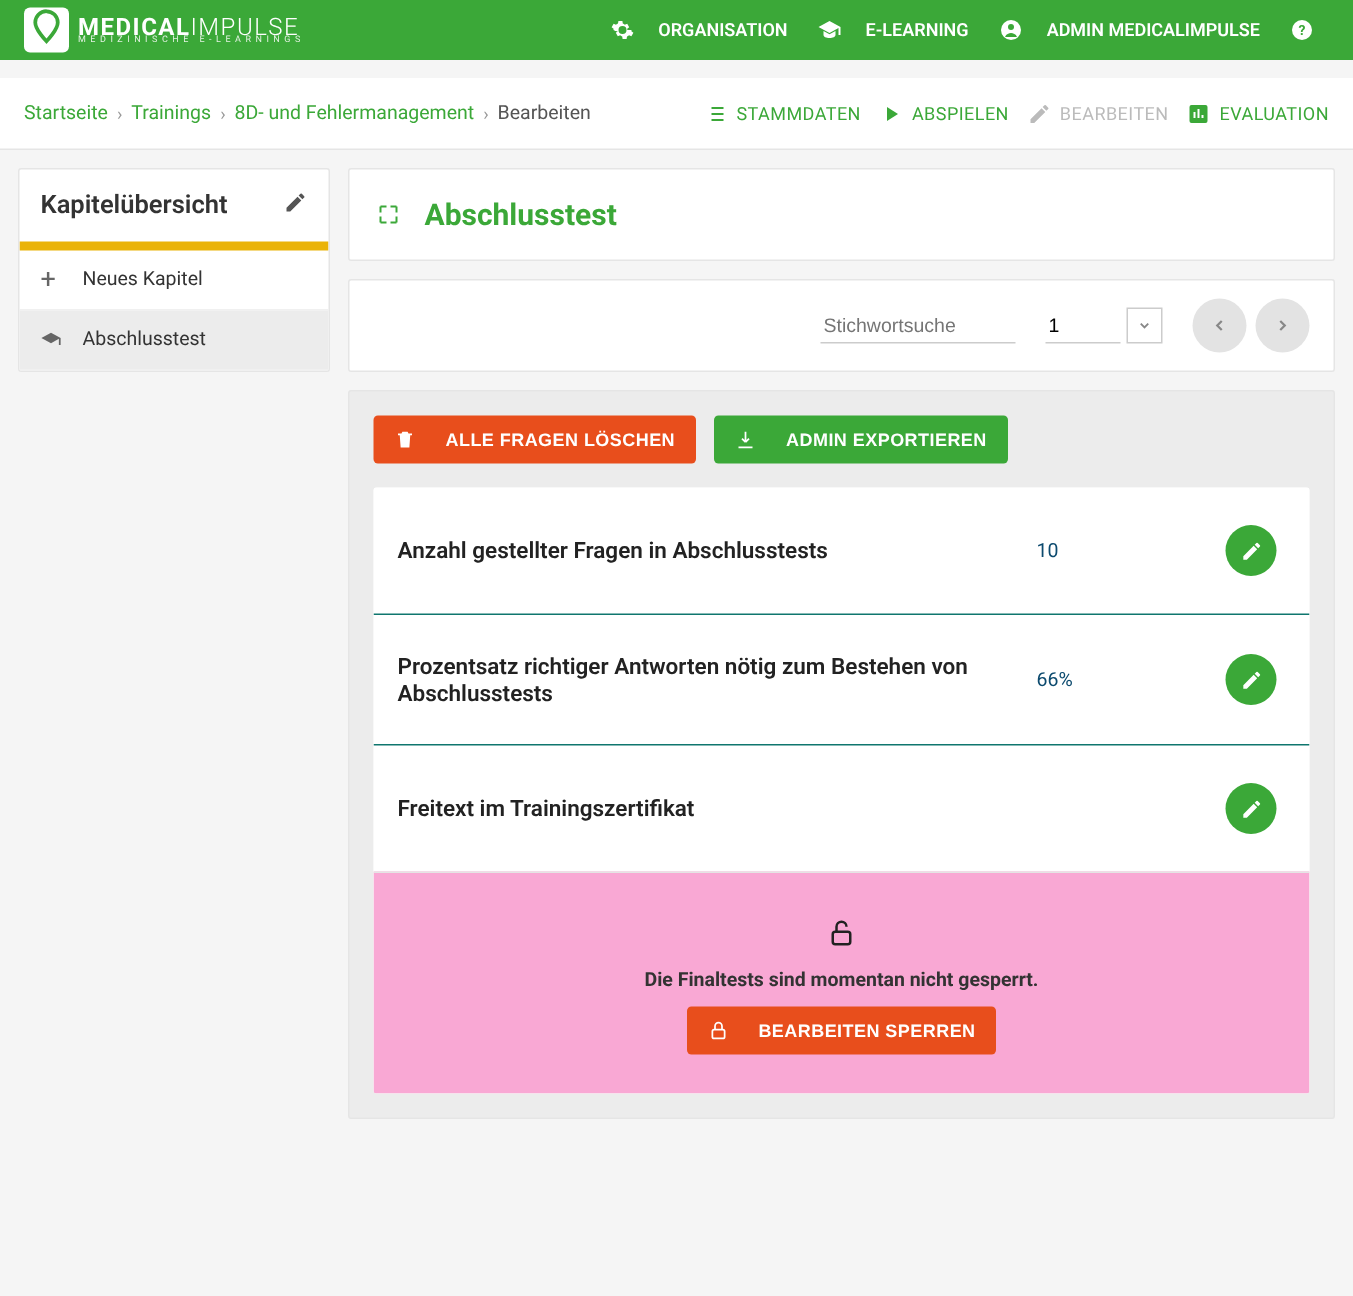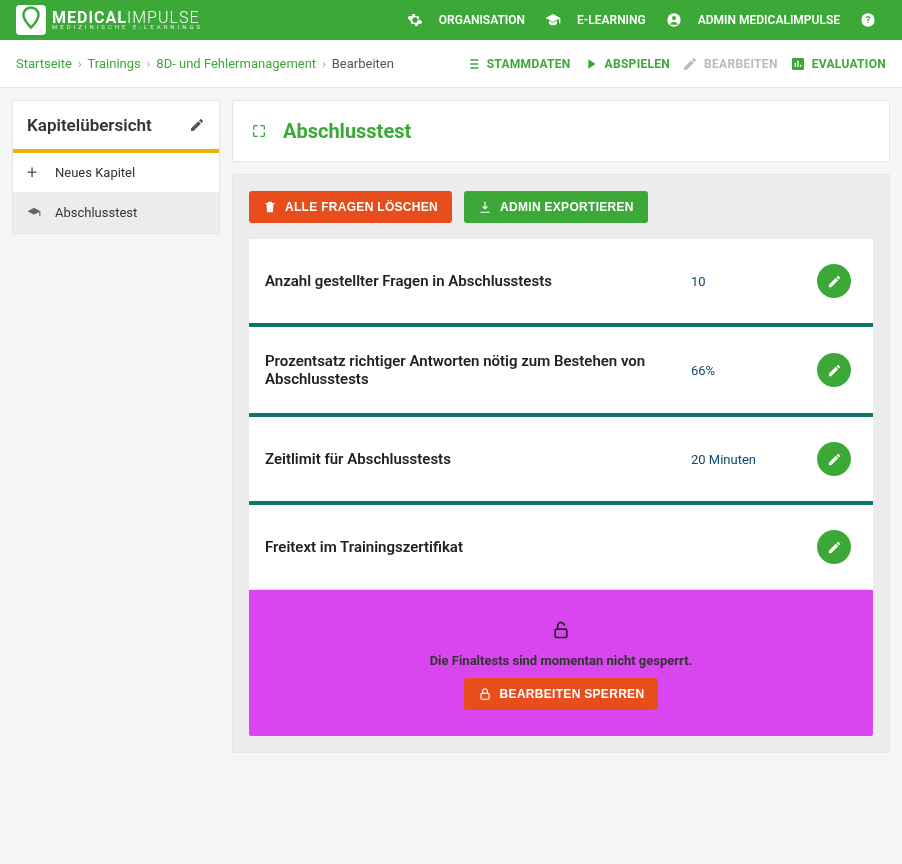--- a/index.html
+++ b/index.html
@@ -45,47 +45,48 @@
   }
   .nav-item svg { width: 16px; height: 16px; }
   
   .subbar {
     background: white;
     border-bottom: 1px solid #e5e5e5;
     display: flex;
     align-items: center;
     padding: 4px 16px;
     height: 48px;
+    margin-top: 12px;
   }
   .breadcrumbs { display: flex; align-items: center; gap: 6px; font-size: 13px; color: #555; flex-wrap:wrap;}
   .breadcrumbs a { color: #3ba838; text-decoration: none; cursor:pointer;}
   .breadcrumbs .sep { color: #999; font-size:12px;}
   .tabs { display: flex; align-items: center; gap: 12px; margin-left:auto;}
   .tab {
     display: inline-flex; align-items: center; gap: 6px;
-    font-size: 12px; font-weight: 700;
+    font-size: 12px; font-weight: 400;
     color: #3ba838;
     cursor: pointer;
     letter-spacing: 0.3px;
   }
   .tab.disabled { color: #bbb; }
   .tab svg { width: 16px; height: 16px; }
   
   .layout { display: flex; gap: 12px; padding: 12px; align-items:flex-start;}
   .sidebar {
     width: 208px;
     background: white;
     border: 1px solid #e5e5e5;
     border-radius: 2px;
     overflow: hidden;
   }
   .sidebar-head {
-    display: flex; align-items: center; justify-content: space-between;
+    display: flex; align-items: flex-start; justify-content: space-between;
     padding: 14px 14px;
-    border-bottom: 4px solid #eab308;
+    border-bottom: 6px solid #eab308;
   }
   .sidebar-head h3 { font-size: 17px; font-weight: 600; }
   .side-row {
     display: flex; align-items: center; gap: 14px;
     padding: 12px 14px;
     font-size: 13px;
     cursor: pointer;
     border-bottom: 1px solid #f0f0f0;
   }
   .side-row.active { background: #ececec; }
@@ -124,51 +125,51 @@
   .nav-btn {
     width: 36px; height: 36px; border-radius: 50%;
     background: #e3e3e3; color:#888;
     display:flex;align-items:center;justify-content:center;
     cursor:pointer;
   }
   .nav-btns { display:flex; gap:6px; }
   
   .q-area { padding: 16px; background:#ececec; }
   .btn {
-    display: inline-flex; align-items: center; gap: 8px;
+    display: inline-flex; align-items: center; gap: 20px;
     padding: 9px 14px;
     font-size: 12px; font-weight: 700;
     color: white; border: none; border-radius: 3px;
     cursor: pointer;
     letter-spacing:0.3px;
   }
   .btn svg { width: 14px; height: 14px; }
   .btn-danger { background: #e84e1c; }
   .btn-green { background: #3ba838; }
   .btn-row { display:flex; gap:12px; margin-bottom:16px;}
   .setting-row {
     background: white;
-    border-top:4px solid #0f766e;
+    border-top:1px solid #0f766e;
     display:flex; align-items:center;
     padding: 25px 16px;
     gap: 16px;
   }
   .setting-row:first-of-type { border-top:none; }
   .setting-label { flex: 1; font-size: 15px; font-weight: 600; color:#222;}
   .setting-value { width: 110px; font-size: 13px; color:#0c4a6e;}
   .edit-fab {
     width: 34px; height:34px; border-radius:50%;
     background:#3ba838; color:white;
     display:flex;align-items:center;justify-content:center;
     cursor:pointer;
     margin-right:6px;
   }
   .edit-fab svg { width:15px;height:15px;}
   .lock-panel {
-    background:#d946ef;
+    background:#f9a8d4;
     border-top:1px solid #e5e5e5;
     padding: 30px 20px 26px;
     text-align:center;
   }
   .lock-title { font-weight:700; margin-bottom:10px;}
   .lock-desc { font-size:12.5px; color:#333; margin-bottom:18px;}
   .setting-block { background:white; border-radius:2px; overflow:hidden;}
 </style>
 </head>
 <body>
@@ -276,20 +277,43 @@
 
   <div class="main">
 
     <div class="card title-card">
       <svg class="expand" width="16" height="16" viewBox="0 0 24 24" fill="none" stroke="currentColor" stroke-width="2">
           <path d="M4 4h6M4 4v6M20 4h-6M20 4v6M4 20h6M4 20v-6M20 20h-6M20 20v-6"></path>
         </svg>
       <h1>Abschlusstest</h1>
     </div>
 
+    <div class="card toolbar">
+      <input class="search-input" placeholder="Stichwortsuche" style="">
+      <div style="display:flex;align-items:center;gap:4px;">
+        <input class="page-input" value="1" style="">
+        <div class="chev-box">
+          <svg width="10" height="10" viewBox="0 0 24 24" fill="none" stroke="currentColor" stroke-width="3">
+              <path d="M6 9l6 6 6-6"></path>
+            </svg>
+        </div>
+      </div>
+      <div class="nav-btns">
+        <div class="nav-btn">
+          <svg width="12" height="12" viewBox="0 0 24 24" fill="none" stroke="currentColor" stroke-width="3">
+              <path d="M15 18l-6-6 6-6"></path>
+            </svg>
+        </div>
+        <div class="nav-btn">
+          <svg width="12" height="12" viewBox="0 0 24 24" fill="none" stroke="currentColor" stroke-width="3">
+              <path d="M9 18l6-6-6-6"></path>
+            </svg>
+        </div>
+      </div>
+    </div>
 
     <div class="card q-area">
       <div class="btn-row">
         <button class="btn btn-danger">
           <svg viewBox="0 0 24 24" fill="currentColor">
               <path d="M6 7h12l-1 14H7L6 7zm3-4h6l1 2H8l1-2zM4 5h16v2H4z"></path>
             </svg>
           <span>ALLE FRAGEN LÖSCHEN</span>
         </button>
         <button class="btn btn-green">
@@ -313,29 +337,20 @@
         <div class="setting-row">
           <div class="setting-label">Prozentsatz richtiger Antworten nötig zum Bestehen von Abschlusstests</div>
           <div class="setting-value">66%</div>
           <div class="edit-fab">
             <svg viewBox="0 0 24 24" fill="currentColor">
                 <path d="M3 17.25V21h3.75L17.8 9.94l-3.75-3.75L3 17.25zM20.7 7.04a1 1 0 0 0 0-1.41l-2.34-2.34a1 1 0 0 0-1.41 0l-1.83 1.83 3.75 3.75 1.83-1.83z"></path>
               </svg>
           </div>
         </div>
         <div class="setting-row">
-          <div class="setting-label">Zeitlimit für Abschlusstests</div>
-          <div class="setting-value">20 Minuten</div>
-          <div class="edit-fab">
-            <svg viewBox="0 0 24 24" fill="currentColor">
-                <path d="M3 17.25V21h3.75L17.8 9.94l-3.75-3.75L3 17.25zM20.7 7.04a1 1 0 0 0 0-1.41l-2.34-2.34a1 1 0 0 0-1.41 0l-1.83 1.83 3.75 3.75 1.83-1.83z"></path>
-              </svg>
-          </div>
-        </div>
-        <div class="setting-row">
           <div class="setting-label">Freitext im Trainingszertifikat</div>
           <div class="setting-value"></div>
           <div class="edit-fab">
             <svg viewBox="0 0 24 24" fill="currentColor">
                 <path d="M3 17.25V21h3.75L17.8 9.94l-3.75-3.75L3 17.25zM20.7 7.04a1 1 0 0 0 0-1.41l-2.34-2.34a1 1 0 0 0-1.41 0l-1.83 1.83 3.75 3.75 1.83-1.83z"></path>
               </svg>
           </div>
         </div>
 
         <div class="lock-panel">

